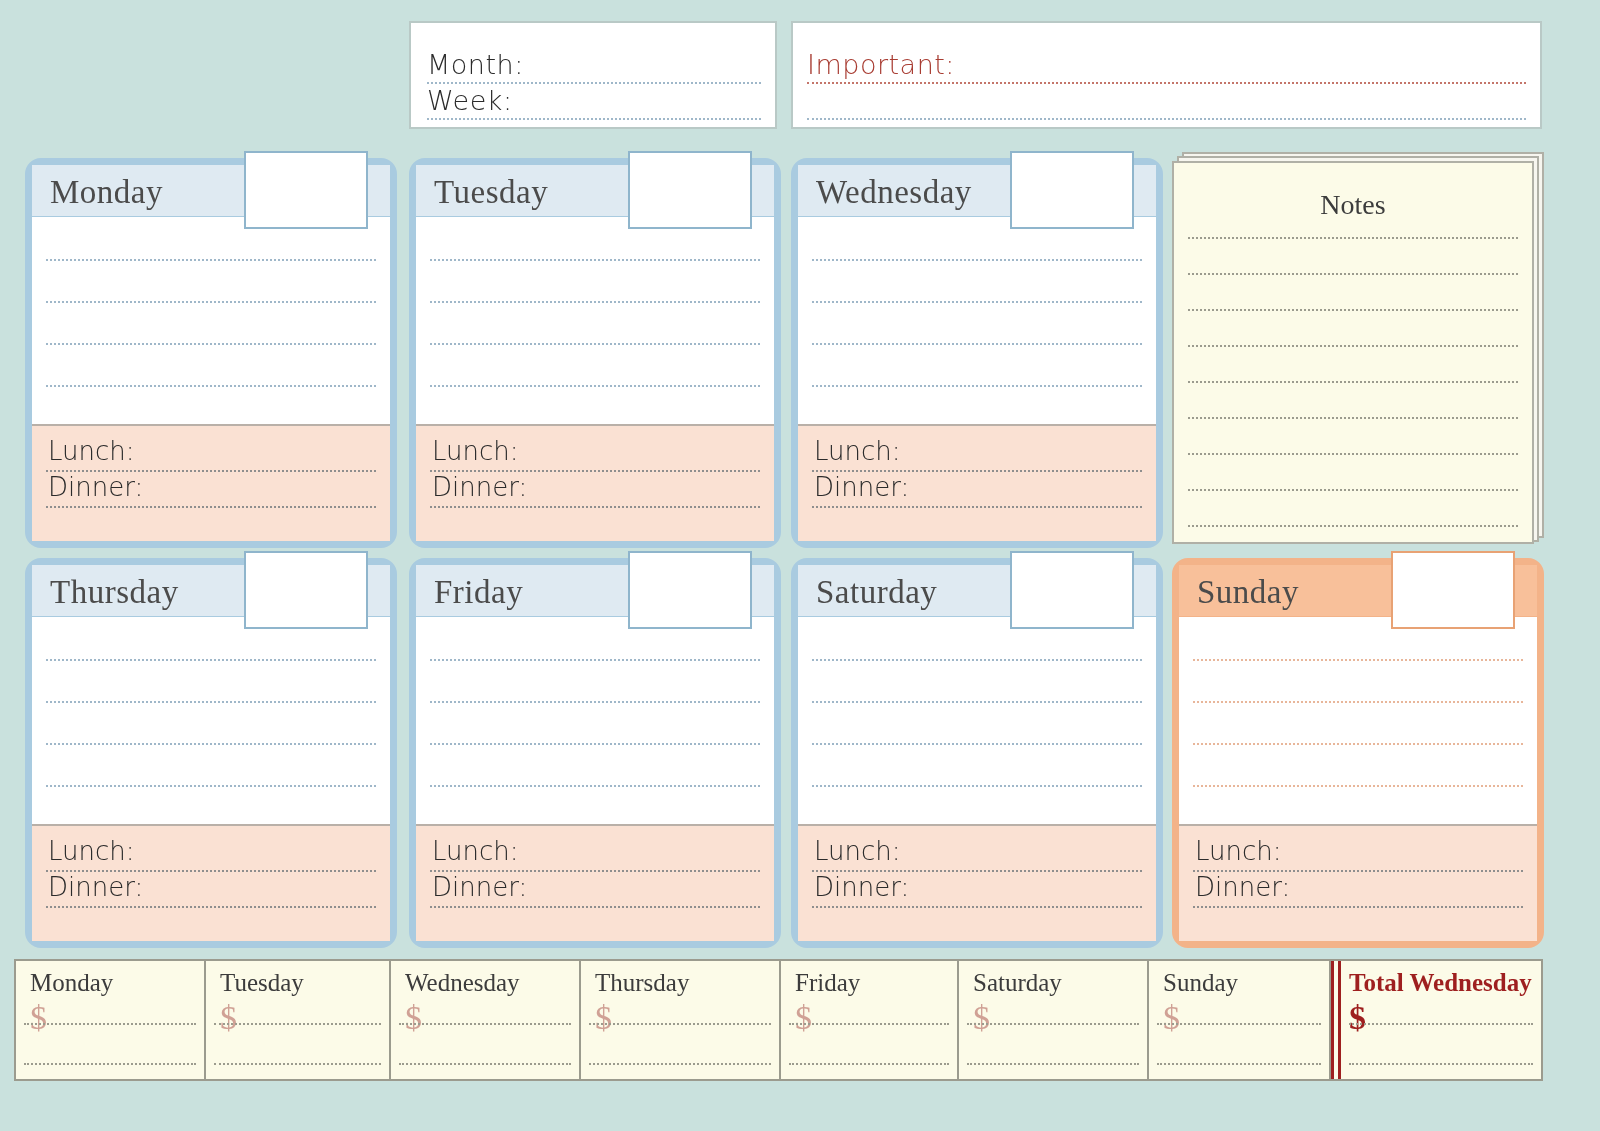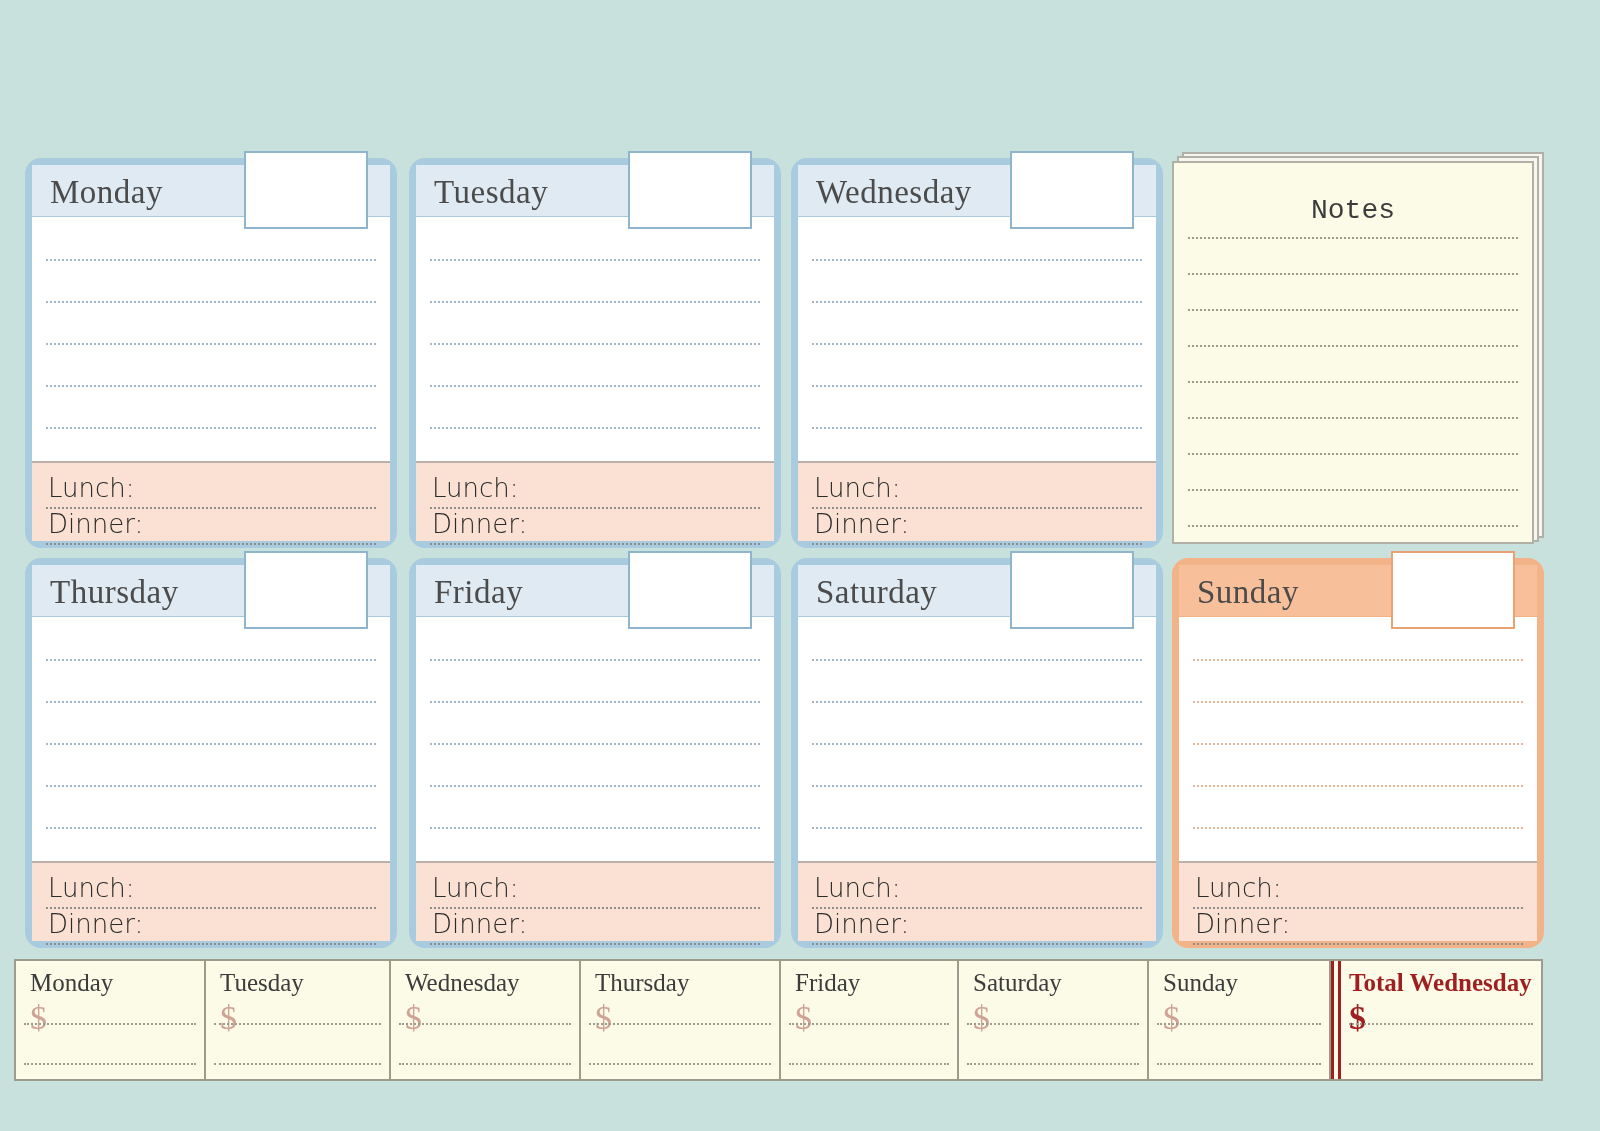--- a/index.html
+++ b/index.html
@@ -105,21 +105,21 @@
     left: 0; right: 0;
     top: 52px;
     bottom: 104px;
     background: #ffffff;
   }
 
   .meal-box {
     position: absolute;
     left: 0; right: 0;
     bottom: 0;
-    height: 80px;
+    height: 117px;
     background: #fae1d3;
     border-top: 2px solid #b9b0a8;
     box-sizing: border-box;
     text-align: right;
   }
   .meal-label {
     position: absolute;
     left: 16px;
     font-family: "DejaVu Sans", sans-serif;
     font-size: 26px;
@@ -150,24 +150,23 @@
     width: 362px; height: 383px;
     background: #fcfbe8;
     border: 2px solid #b0b0a6;
     box-sizing: border-box;
   }
   #notes-title {
     position: absolute;
     top: 26px;
     left: 0; right: 0;
     text-align: center;
-    font-family: Liberation Mono, monospace;
+    font-family: Liberation Serif, serif;
     font-size: 28px;
     color: #3c3c3c;
-    margin-top: 6px;
   }
 
   
   #expense-table {
     position: absolute;
     left: 14px;
     top: 959px;
     width: 1529px;
     height: 122px;
     background: #fcfbe8;
@@ -217,21 +216,32 @@
     top: 0; bottom: 0;
     width: 0;
     border-left: 3px solid #9e1f1f;
   }
 </style>
 </head>
 <body>
 
 <div class="page">
 
-
+  <div class="top-box" id="month-week-box">
+    <span class="hand-label" style="left:16px; top:26px;">Month:</span>
+    <div class="dotline" style="left:16px; top:59px; width:334px;"></div>
+    <span class="hand-label" style="left:16px; top:62px;">Week:</span>
+    <div class="dotline" style="left:16px; top:95px; width:334px;"></div>
+  </div>
+
+  <div class="top-box" id="important-box">
+    <span class="hand-label red" style="left:14px; top:26px;">Important:</span>
+    <div class="dotline red" style="left:14px; top:59px; width:719px;"></div>
+    <div class="dotline" style="left:14px; top:95px; width:719px;"></div>
+  </div>
 
   <div id="day-cards-root">
       <div class="day-card" style="left: 25px; top: 158px; width: 372px; height: 390px; border-color: rgb(169, 203, 224);">
         <div class="card-header" style="background: rgb(223, 234, 242); border-bottom-color: rgb(169, 203, 224);"></div>
         <div class="card-title">Monday</div>
         <div class="date-box" style="border-color: rgb(143, 181, 204);"></div>
         <div class="card-body">
           <div class="dotline" style="left: 14px; width: 330px; top: 42px; border-bottom-color: rgb(159, 183, 201);"></div>
           <div class="dotline" style="left: 14px; width: 330px; top: 84px; border-bottom-color: rgb(159, 183, 201);"></div>
           <div class="dotline" style="left: 14px; width: 330px; top: 126px; border-bottom-color: rgb(159, 183, 201);"></div>

